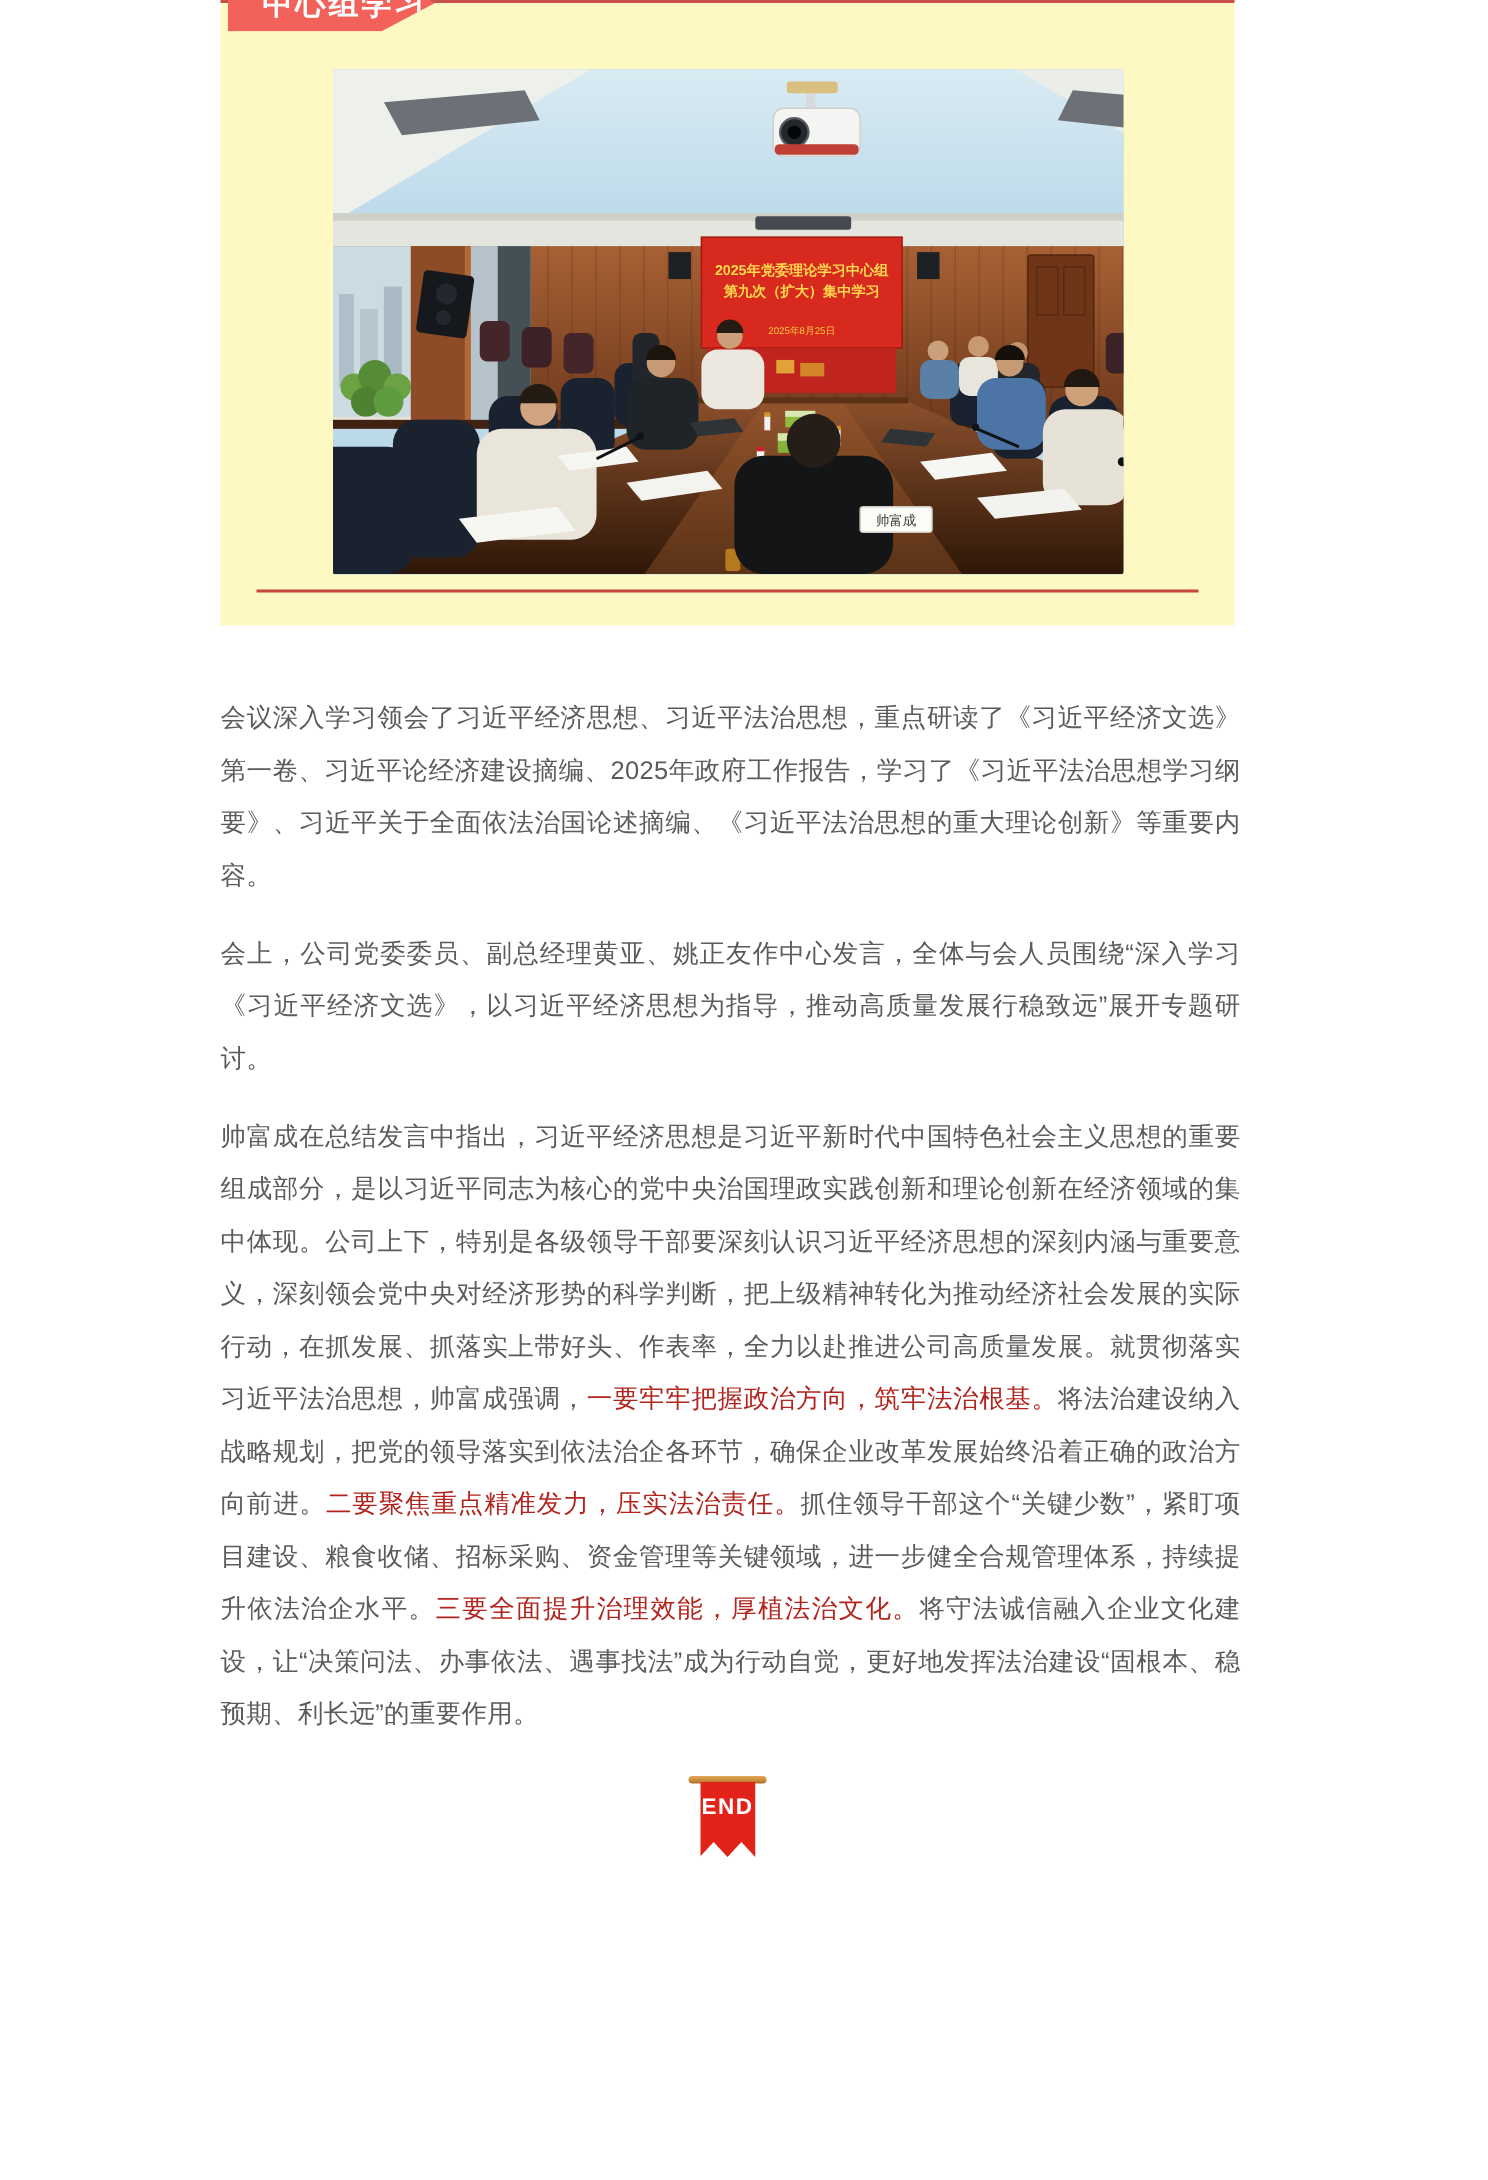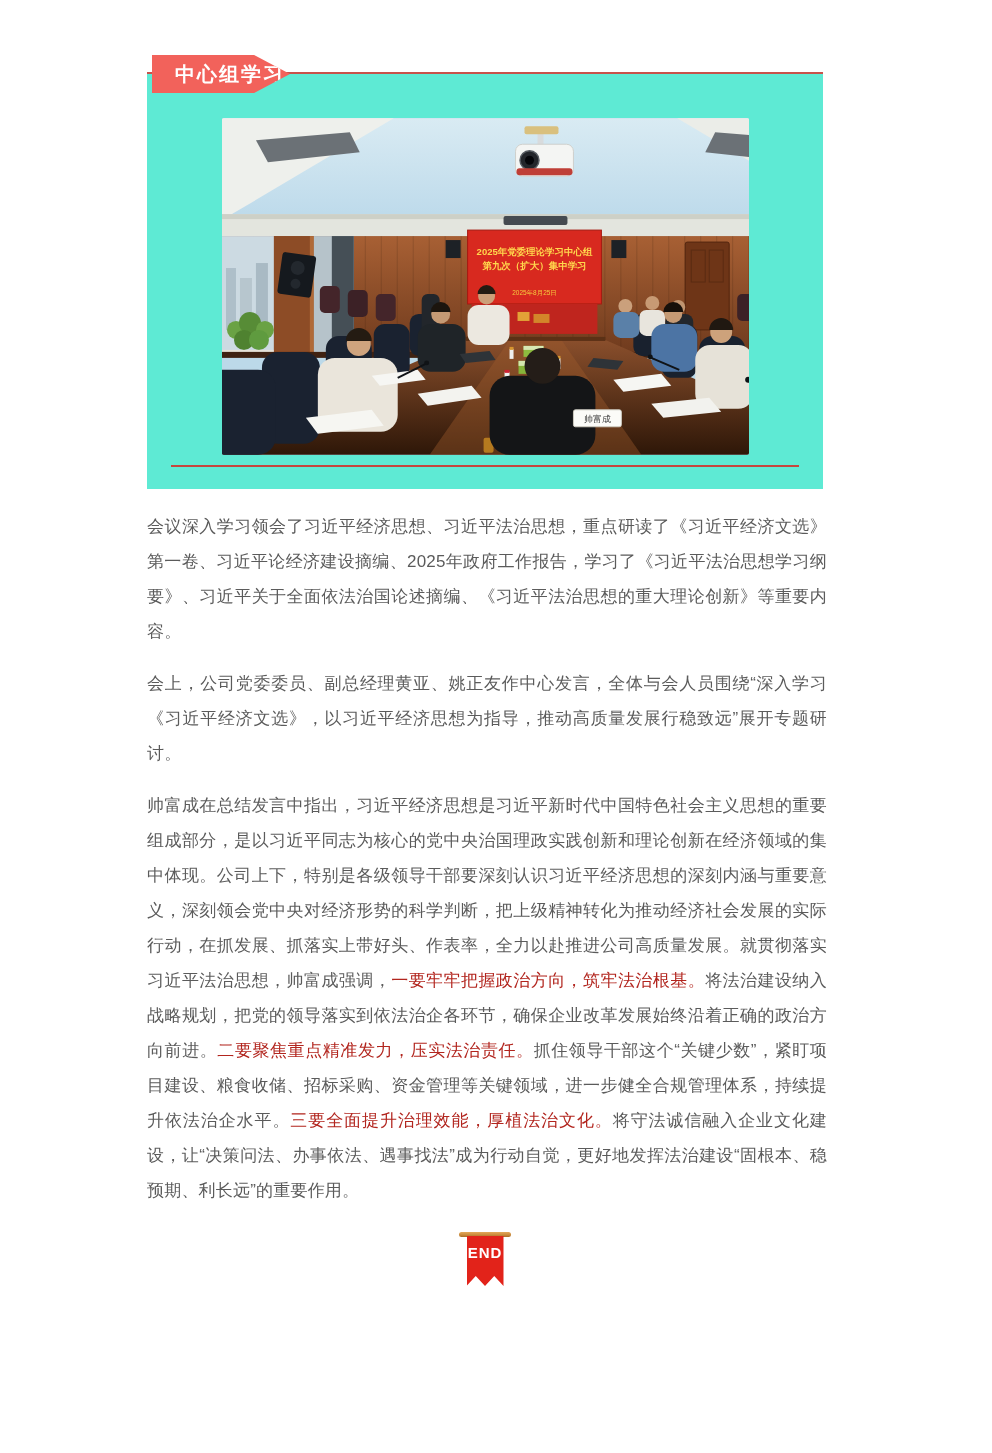--- a/index.html
+++ b/index.html
@@ -5,21 +5,21 @@
   html,body{margin:0;padding:0;}
   body{
     width:992px;height:1453px;background:#ffffff;overflow:hidden;
     font-family:"Liberation Sans","DejaVu Sans",sans-serif;
     -webkit-font-smoothing:antialiased;
   }
   .content{position:relative;width:676px;margin-left:147px;}
 
   
   .hero{
-    position:relative;margin-top:72px;background:#5eead4;
+    position:relative;background:#fef9c3;
     border-top:2px solid #c8524b;padding:44px 12px 22px;
   }
   .badge{
     position:absolute;top:-19px;left:5px;height:38px;width:138px;
     background:#f2625b;color:#fff;display:flex;align-items:center;
     padding-left:23px;box-sizing:border-box;
     font-size:20px;font-weight:bold;letter-spacing:2px;
     clip-path:polygon(0 0,74% 0,100% 50%,74% 100%,0 100%);
   }
   .photo{
@@ -28,21 +28,21 @@
   }
   .photo svg{display:block;}
   .photo text{font-family:"Liberation Sans","DejaVu Sans",sans-serif;}
   .caption{
     width:622px;margin:26px auto 0;font-size:18px;line-height:46px;
     color:#565656;text-align:justify;letter-spacing:.5px;
   }
   .caption-divider{width:628px;height:2px;background:#c5463e;margin:10px auto 0;}
 
   
-  .article{width:680px;margin-top:20px;}
+  .article{width:680px;margin-top:44px;}
   .article p{
     margin:0 0 17px;font-size:17px;line-height:35px;color:#5b5b5b;
     text-align:justify;letter-spacing:.2px;
   }
   .article .hl{color:#b2251e;font-weight:normal;}
 
   
   .end-wrap{margin-top:24px;display:flex;flex-direction:column;align-items:center;}
   .end-rod{
     width:52px;height:5px;border-radius:3px;

